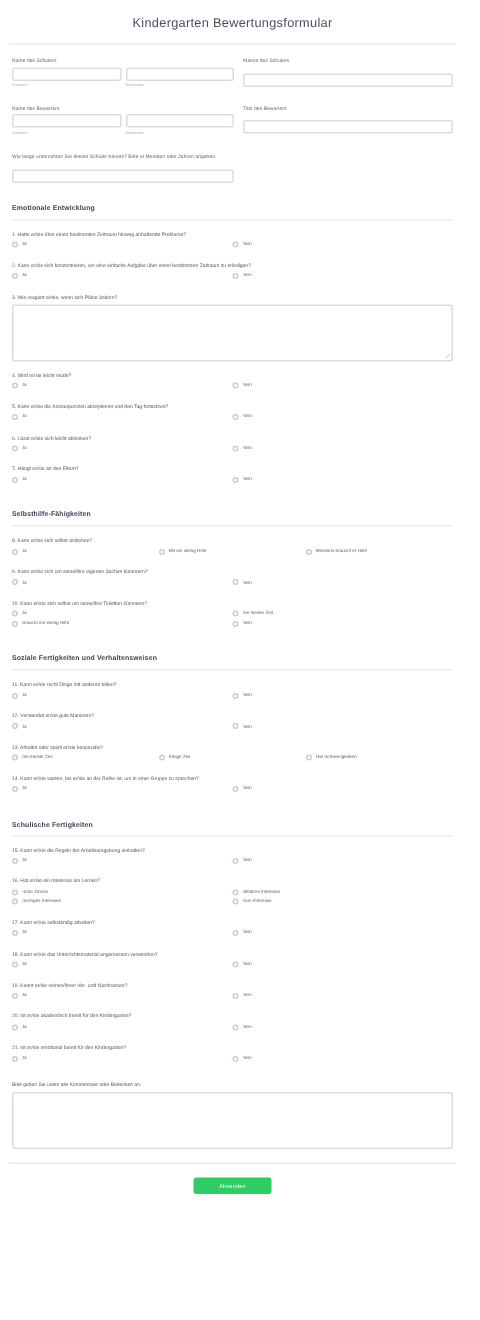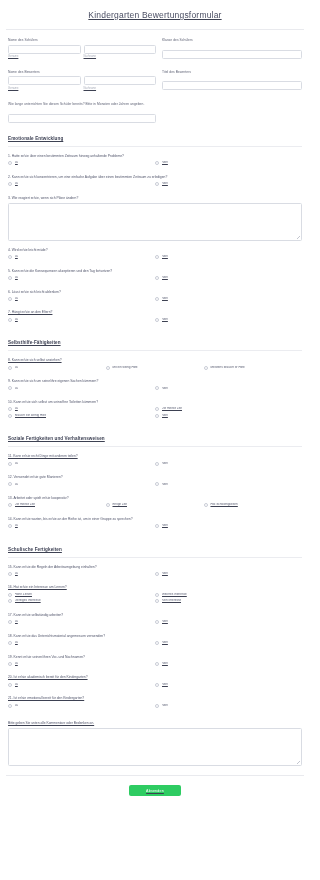--- a/index.html
+++ b/index.html
@@ -4,21 +4,21 @@
 <style>
   * { box-sizing: border-box; margin: 0; padding: 0; }
   html, body {
     width: 310px;
     height: 880px;
     background: #ffffff;
     font-family: "Liberation Sans", sans-serif;
     color: #3d4152;
     overflow: hidden;
   }
-  .page { width: 310px; height: 800px; position: relative; background:#fff;text-decoration:underline; }
+  .page { width: 310px; height: 800px; position: relative; background:#fff; }
 
   .form-title {
     text-align: center;
     font-size: 8.5px;
     font-weight: 400;
     color: #4a4e63;
     letter-spacing: .2px;
     padding: 10px 0 9px 0;
   }
   .rule { height: 1px; background: #e9eaee; margin: 0 6px; }

